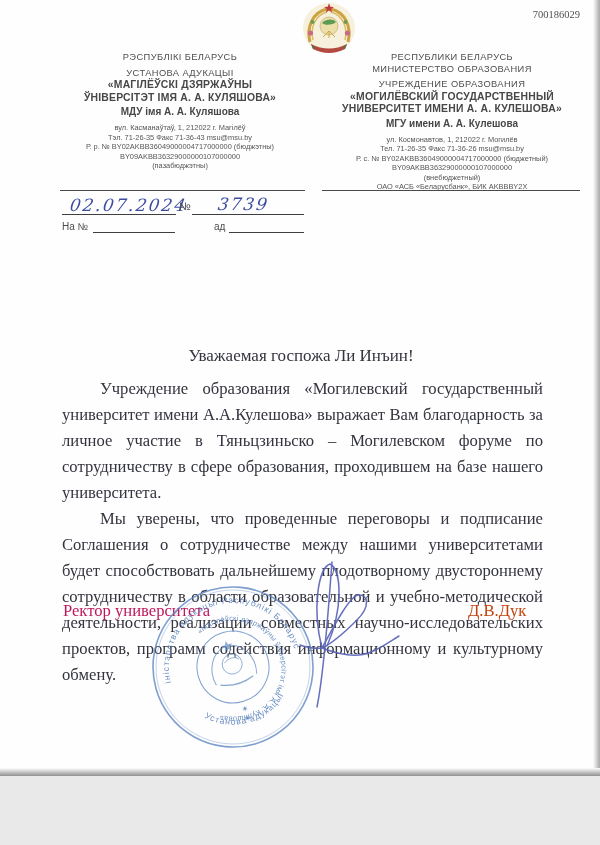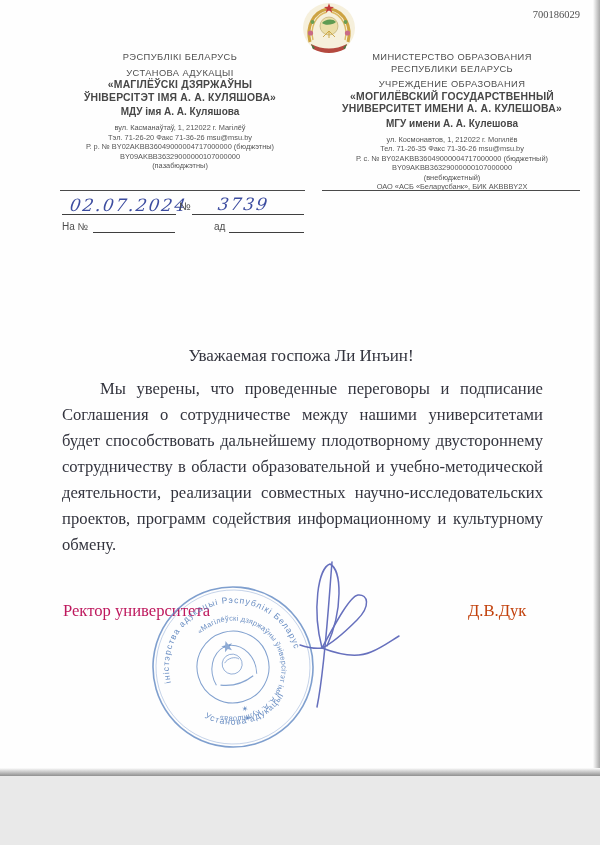--- a/index.html
+++ b/index.html
@@ -93,30 +93,30 @@
   </svg>
 
   <div class="abs hdr-col hdr-left">
     <div class="ministry">РЭСПУБЛІКІ БЕЛАРУСЬ</div>
     <div class="orgtype">УСТАНОВА АДУКАЦЫІ</div>
     <div class="orgname">«МАГІЛЁЎСКІ ДЗЯРЖАЎНЫ</div>
     <div class="orgname">ЎНІВЕРСІТЭТ ІМЯ А. А. КУЛЯШОВА»</div>
     <div class="orgabbr">МДУ імя А. А. Куляшова</div>
     <div class="details">
       <div>вул. Касманаўтаў, 1, 212022 г. Магілёў</div>
-      <div>Тэл. 71-26-20 Факс 71-36-26 msu@msu.by</div>
+      <div>Тэл. 71-26-35 Факс 71-36-43 msu@msu.by</div>
       <div>Р. р. № BY02AKBB36049000004717000000 (бюджэтны)</div>
       <div>BY09AKBB36329000000107000000</div>
       <div>(пазабюджэтны)</div>
     </div>
   </div>
 
   <div class="abs hdr-col hdr-right">
+    <div class="ministry">РЕСПУБЛИКИ БЕЛАРУСЬ</div>
     <div class="ministry">МИНИСТЕРСТВО ОБРАЗОВАНИЯ</div>
-    <div class="ministry">РЕСПУБЛИКИ БЕЛАРУСЬ</div>
     <div class="orgtype">УЧРЕЖДЕНИЕ ОБРАЗОВАНИЯ</div>
     <div class="orgname">«МОГИЛЁВСКИЙ ГОСУДАРСТВЕННЫЙ</div>
     <div class="orgname">УНИВЕРСИТЕТ ИМЕНИ А. А. КУЛЕШОВА»</div>
     <div class="orgabbr">МГУ имени А. А. Кулешова</div>
     <div class="details">
       <div>ул. Космонавтов, 1, 212022 г. Могилёв</div>
       <div>Тел. 71-26-35 Факс 71-36-26 msu@msu.by</div>
       <div>Р. с. № BY02AKBB36049000004717000000 (бюджетный)</div>
       <div>BY09AKBB36329000000107000000</div>
       <div>(внебюджетный)</div>
@@ -133,20 +133,21 @@
   <div class="abs ref-line ul-num"></div>
   <div class="abs hand hw-num">3739</div>
   <div class="abs lbl lbl-na">На №</div>
   <div class="abs ref-line ul-na"></div>
   <div class="abs lbl lbl-ad">ад</div>
   <div class="abs ref-line ul-ad"></div>
 
 
   <div class="abs salutation">Уважаемая госпожа Ли Инъин!</div>
   <div class="abs body-text">
+    <p>Учреждение образования «Могилевский государственный университет имени А.А.Кулешова» выражает Вам благодарность за личное участие в Тяньцзиньско – Могилевском форуме по сотрудничеству в сфере образования, проходившем на базе нашего университета.</p>
     <p>Мы уверены, что проведенные переговоры и подписание Соглашения о сотрудничестве между нашими университетами будет способствовать дальнейшему плодотворному двустороннему сотрудничеству в области образовательной и учебно-методической деятельности, реализации совместных научно-исследовательских проектов, программ содействия информационному и культурному обмену.</p>
   </div>
 
   <div class="abs sig-title">Ректор университета</div>
   <div class="abs sig-name">Д.В.Дук</div>
 
   <svg class="abs stamp-svg" width="174" height="174" viewBox="0 0 174 174">
     <defs>
       <path id="ringTop" d="M 23,87 A 64,64 0 1 1 151,87"></path>
       <path id="ringBottom" d="M 32,107 A 59,59 0 0 0 142,107"></path>

